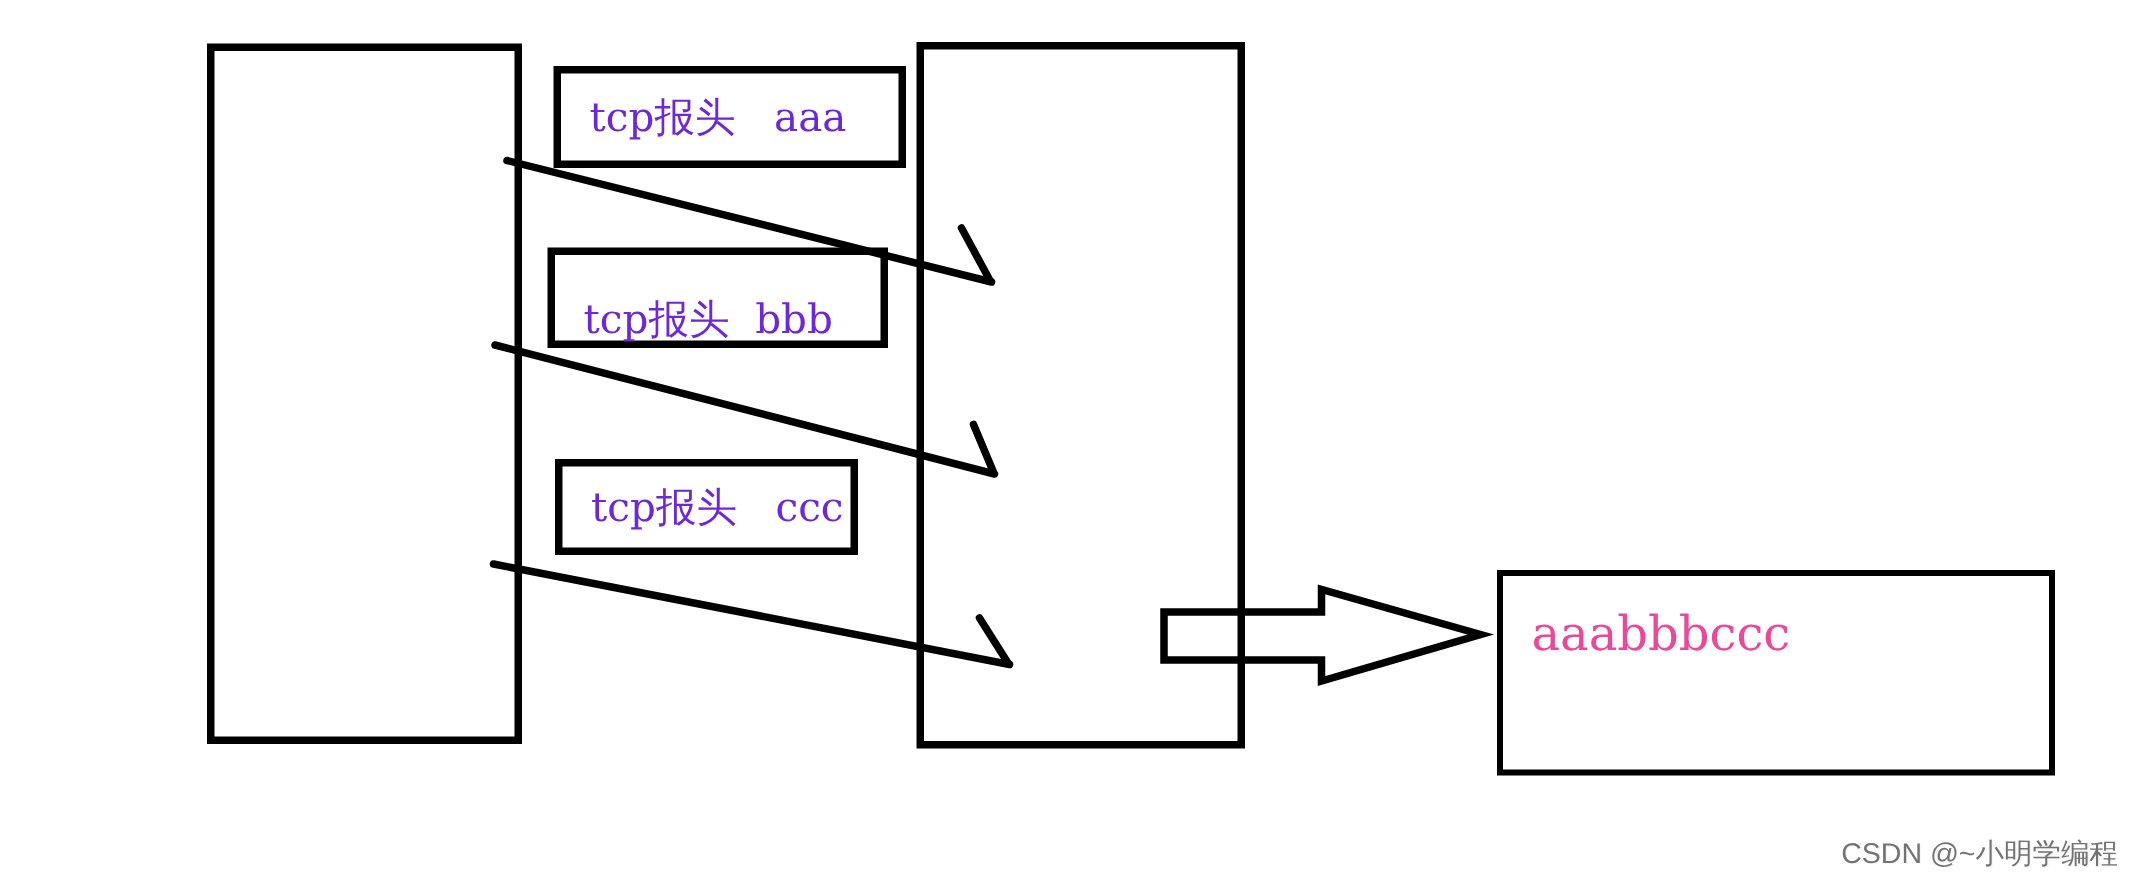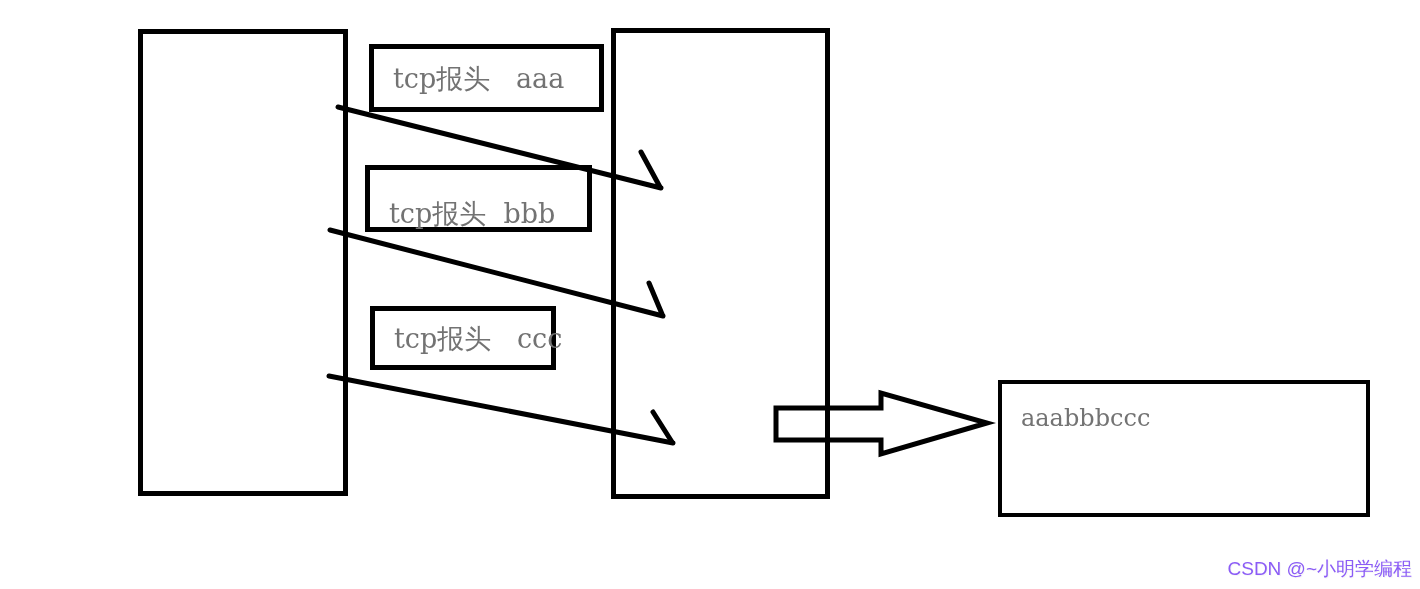--- a/index.html
+++ b/index.html
@@ -33,45 +33,45 @@
     position: absolute;
     box-sizing: border-box;
     border: 5px solid #000000;
     background: transparent;
     display: flex;
     align-items: center;
   }
   .label-box .label {
     white-space: pre;
     font-size: 27px;
-    color: #737373;
+    color: #6d28d9;
     padding-left: 19px;
     line-height: 1;
   }
   .result-box {
     position: absolute;
     box-sizing: border-box;
     border: 4px solid #000000;
     background: transparent;
   }
   .result-box .label {
     display: block;
     white-space: pre;
-    font-size: 24px;
-    color: #737373;
+    font-size: 32px;
+    color: #ec4899;
     padding: 22px 0 0 19px;
     line-height: 1;
   }
   .watermark {
     position: absolute;
     right: 8px;
     top: 556px;
     font-family: "Liberation Sans", "DejaVu Sans", sans-serif;
     font-size: 19px;
-    color: #8b5cf6;
+    color: #737373;
     text-shadow: 1px 1px 0 #f7f7f7;
     white-space: pre;
   }
 </style>
 </head>
 <body>
 
 <div class="canvas">
 
   <svg class="shapes" viewBox="0 0 1420 589" xmlns="http://www.w3.org/2000/svg">
@@ -93,21 +93,21 @@
   </svg>
 
   <div class="label-box" style="left:369px; top:44px; width:235px; height:68px;">
     <span class="label">tcp报头   aaa</span>
   </div>
 
   <div class="label-box" style="left:365px; top:165px; width:227px; height:67px;align-items:flex-end;">
     <span class="label">tcp报头  bbb</span>
   </div>
 
-  <div class="label-box" style="left:370px; top:306px; width:186px; height:64px;text-align:right;">
+  <div class="label-box" style="left:370px; top:306px; width:202px; height:64px;text-align:right;">
     <span class="label">tcp报头   ccc</span>
   </div>
 
   <div class="result-box" style="left:998px; top:380px; width:372px; height:137px;">
     <span class="label">aaabbbccc</span>
   </div>
 
   <div class="watermark">CSDN @~小明学编程</div>
 
 </div>

